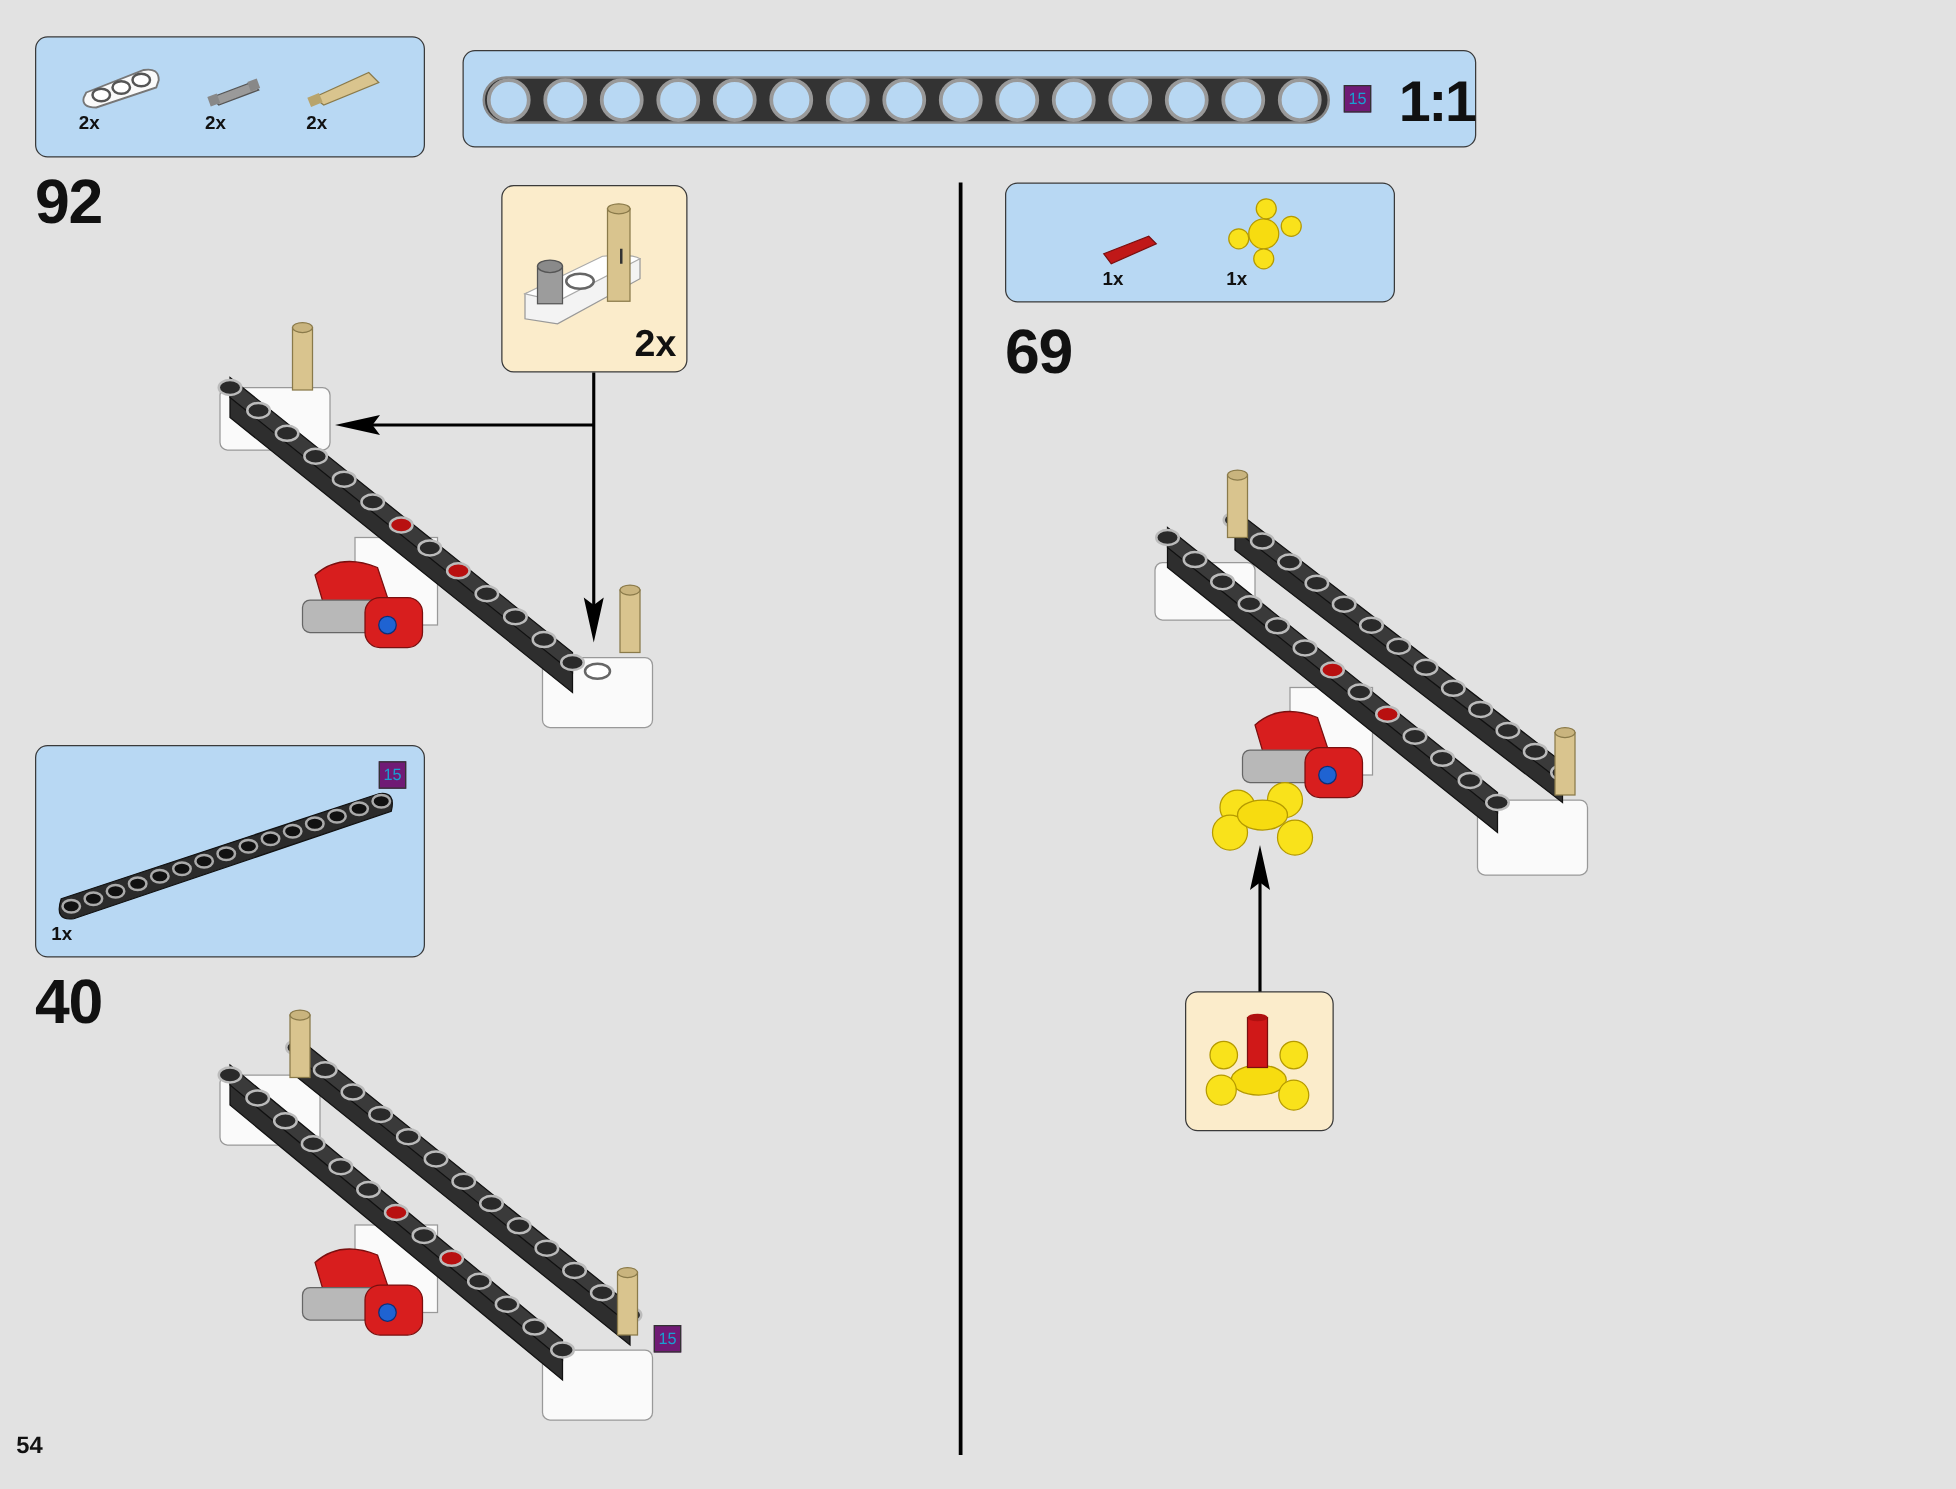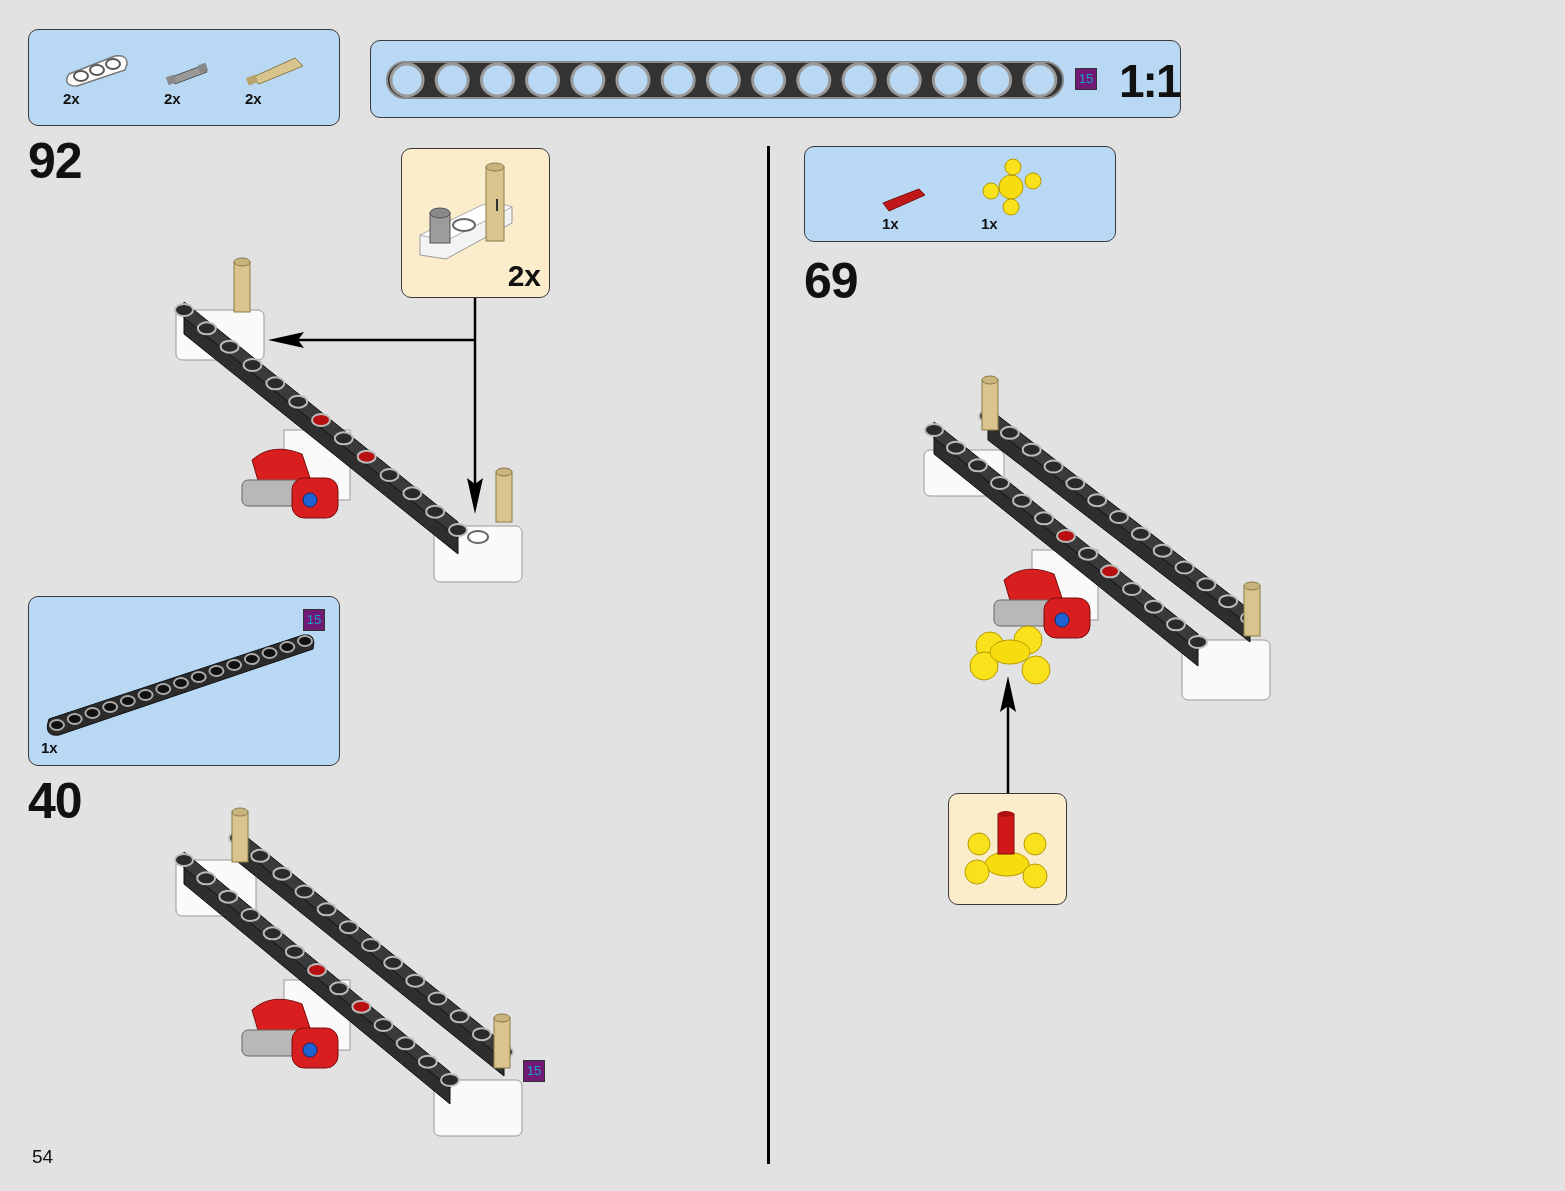--- a/index.html
+++ b/index.html
@@ -276,13 +276,13 @@
     <ellipse cx="44" cy="58" rx="22" ry="12" fill="#f7dc10" stroke="#b59a00"></ellipse>
     <circle cx="16" cy="38" r="11" fill="#f9e21b" stroke="#b59a00"></circle>
     <circle cx="72" cy="38" r="11" fill="#f9e21b" stroke="#b59a00"></circle>
     <circle cx="14" cy="66" r="12" fill="#f9e21b" stroke="#b59a00"></circle>
     <circle cx="72" cy="70" r="12" fill="#f9e21b" stroke="#b59a00"></circle>
     <rect x="35" y="8" width="16" height="40" fill="#d01818" stroke="#7a0f0f"></rect>
     <ellipse cx="43" cy="8" rx="8" ry="3" fill="#b01010"></ellipse>
   </svg>
 </div>
 
-<span class="abs" style="left:32px;top:1146px;font-size:19px;font-weight:normal;">54</span>
+<span class="abs" style="left:13px;top:1146px;font-size:19px;font-weight:bold;">54</span>
 
 </body></html>

